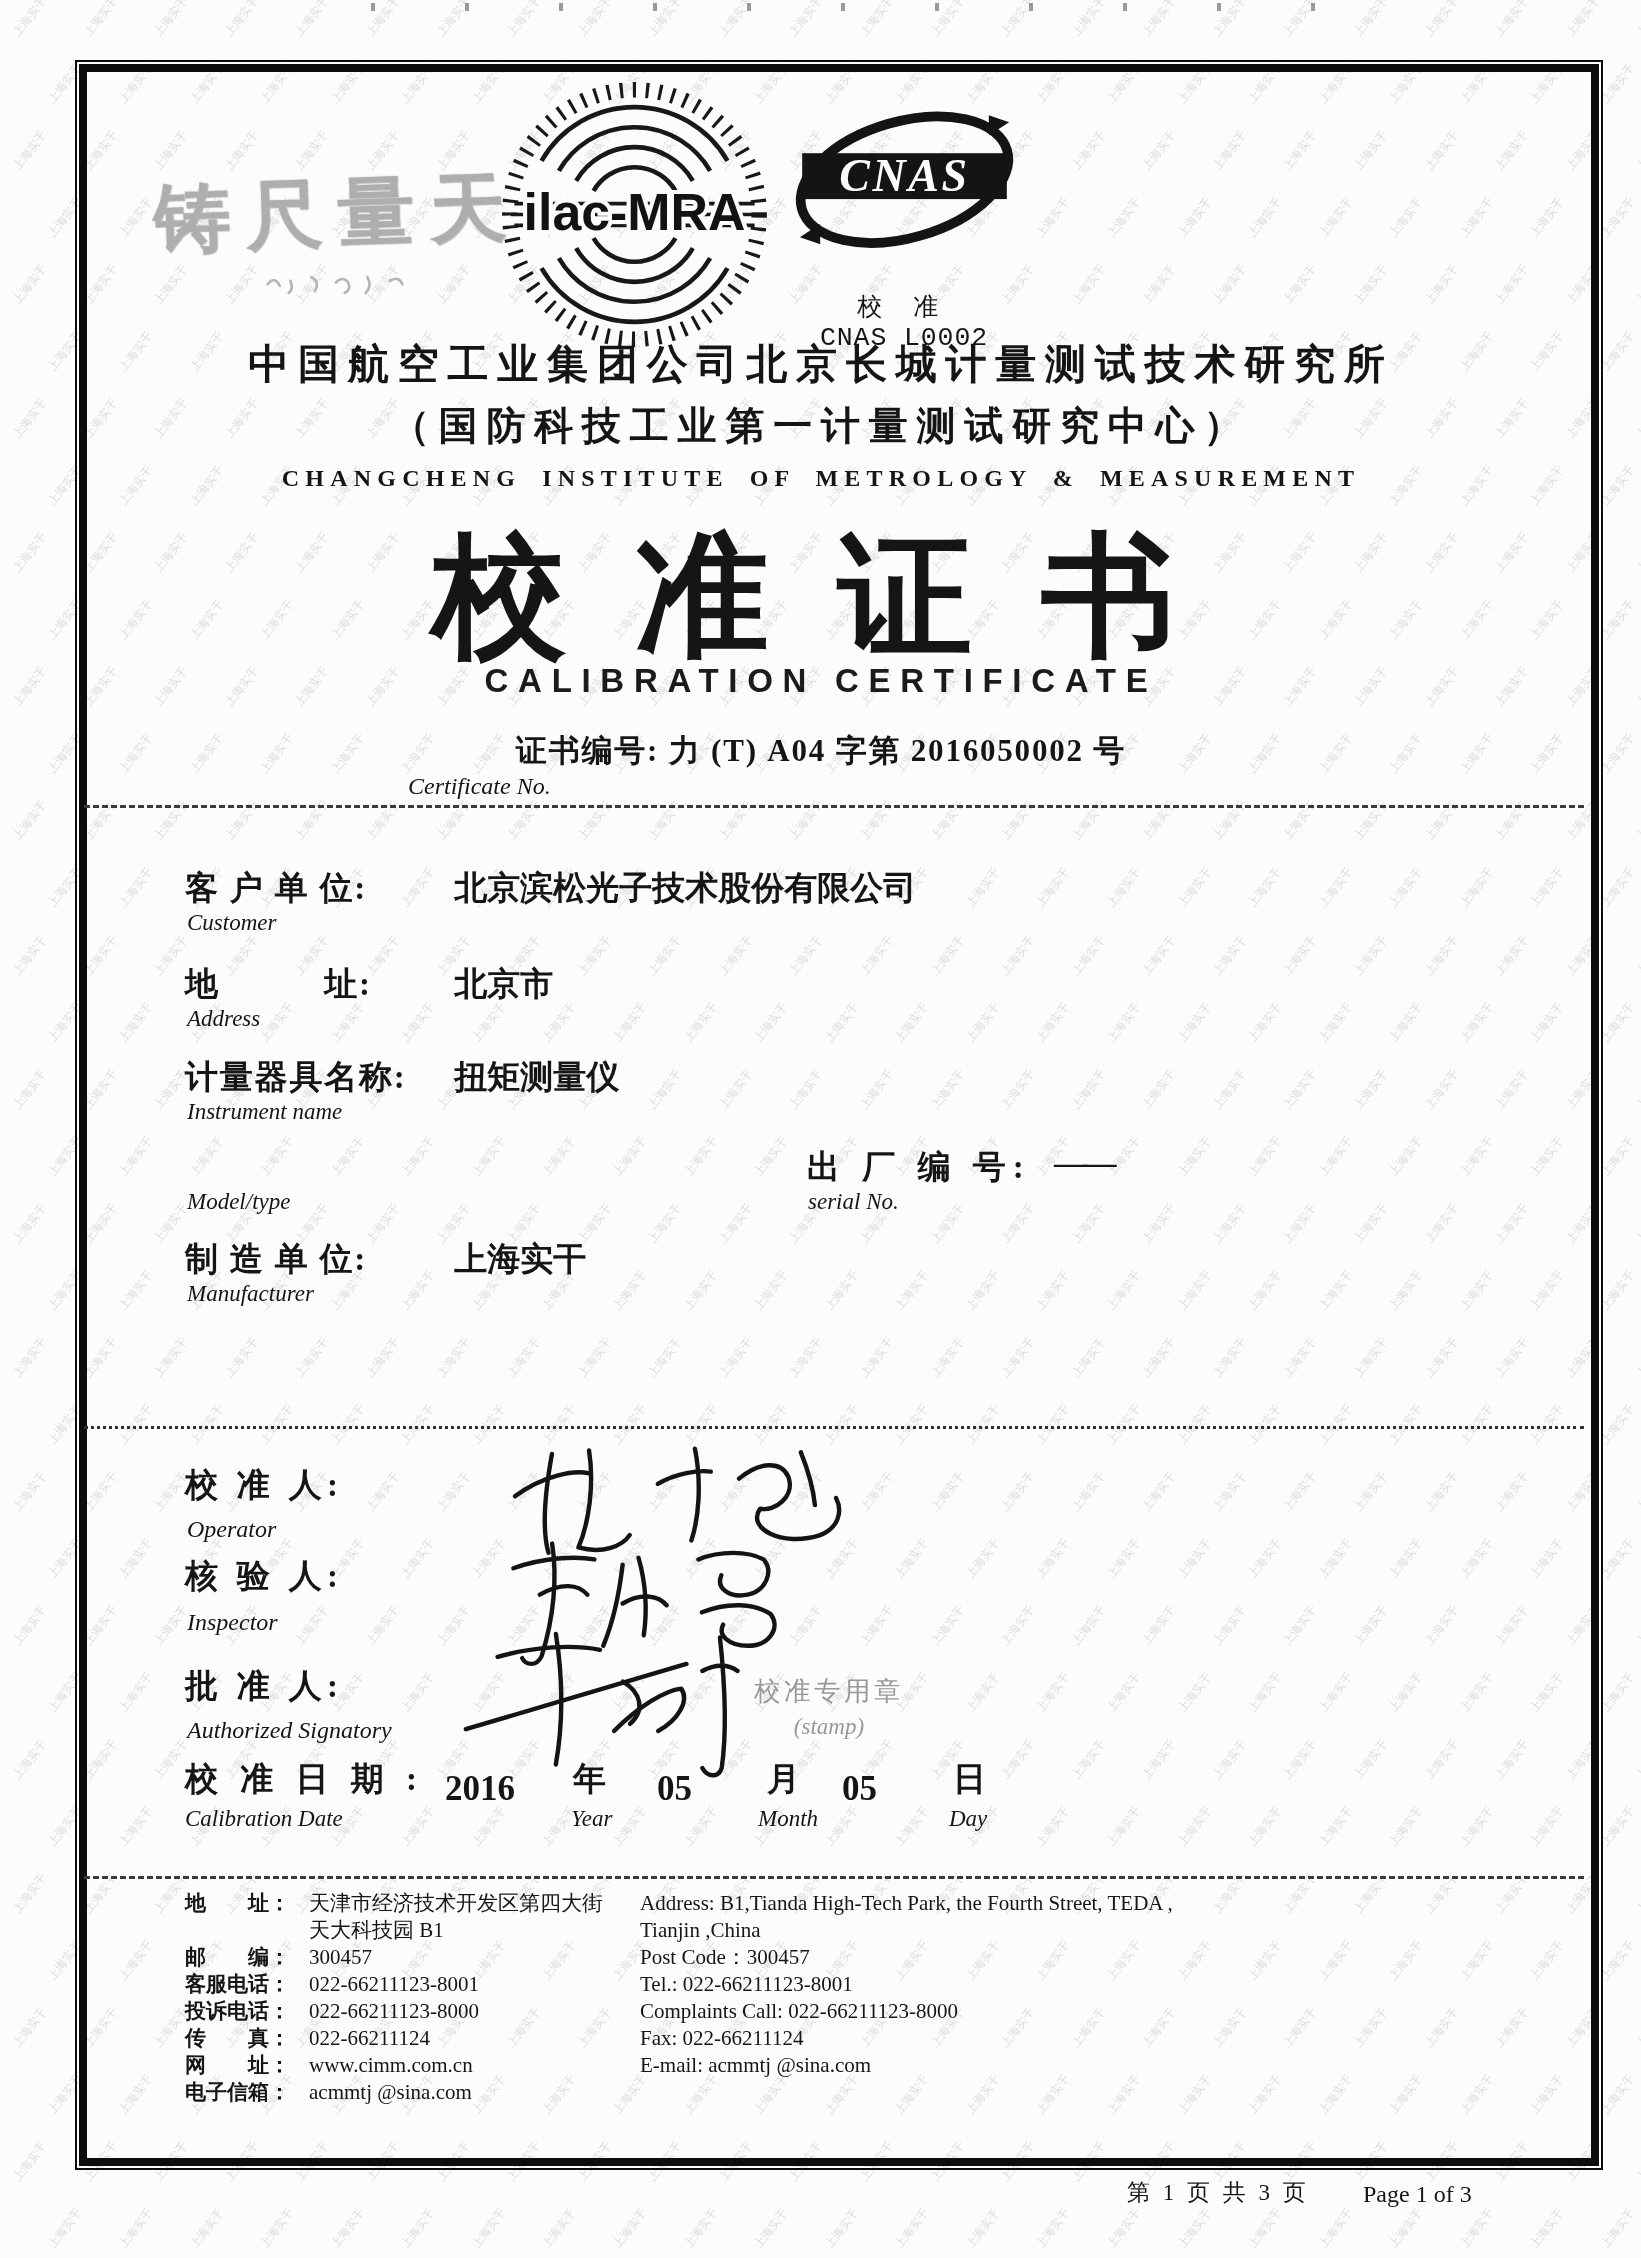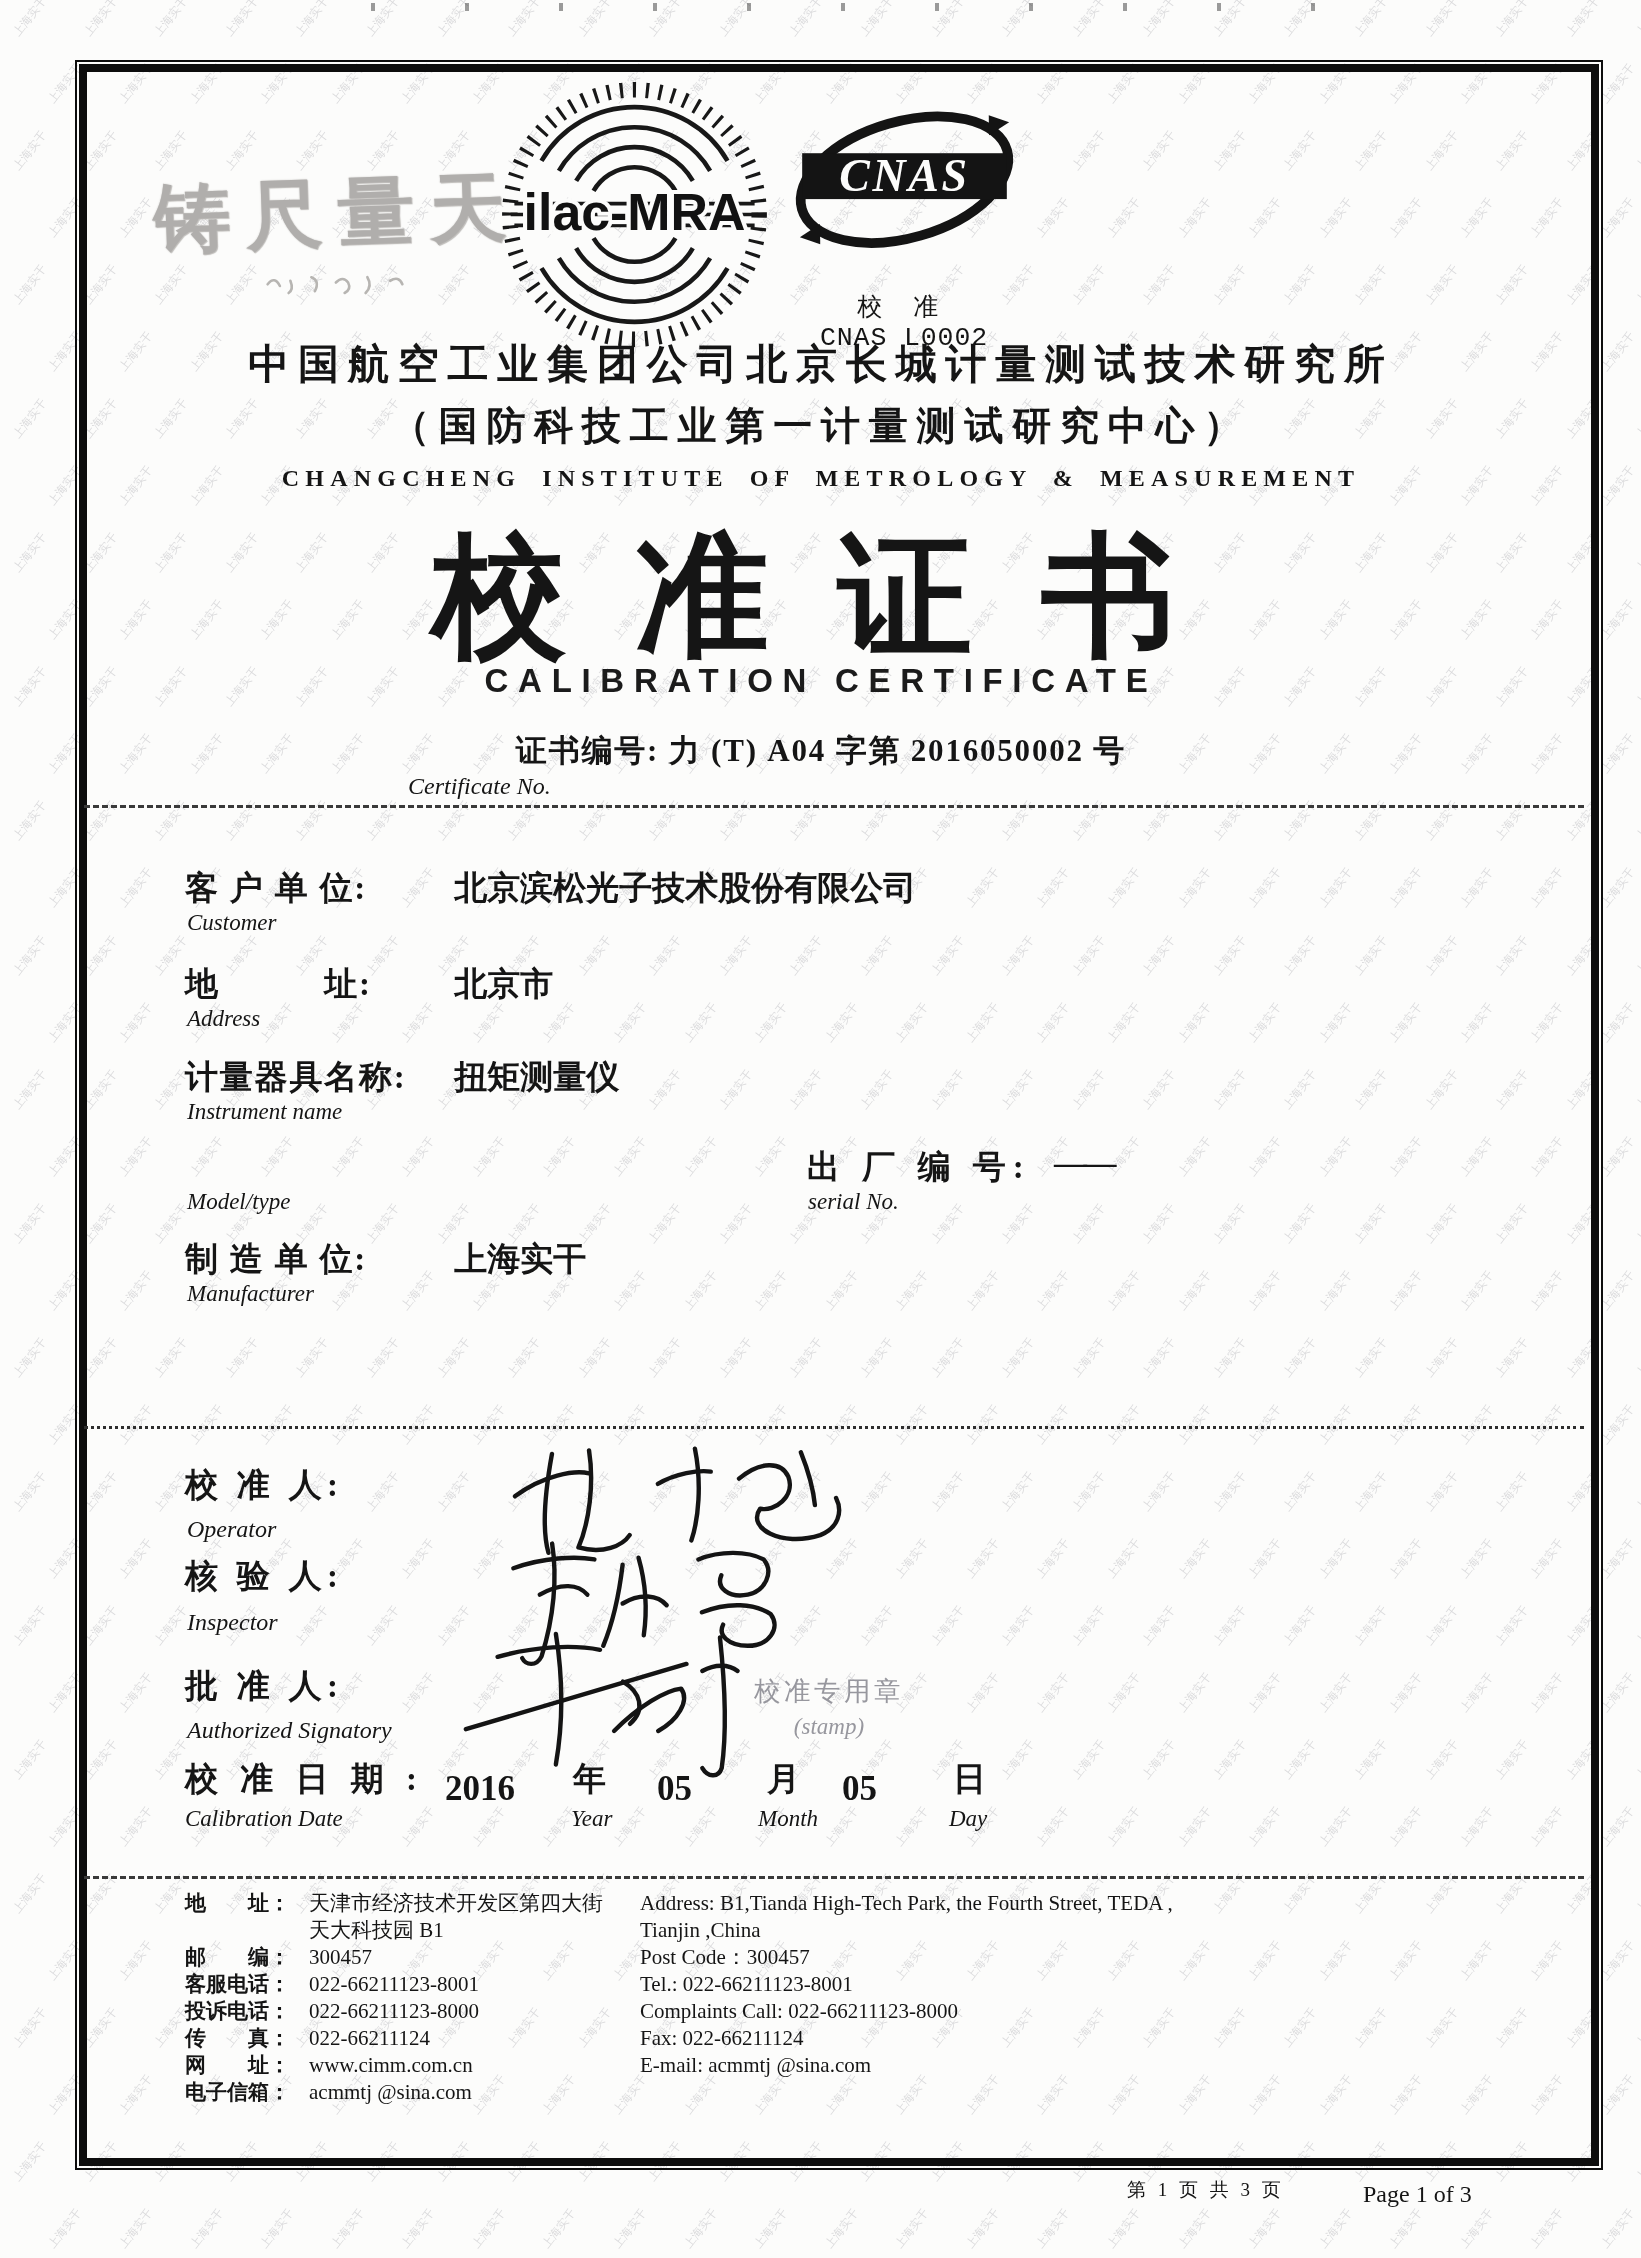--- a/index.html
+++ b/index.html
@@ -55,21 +55,21 @@
   .d-val{position:absolute;top:12.4px;font-size:35px;}
   .d-unit{position:absolute;top:0;font-size:33px;}
   .d-sub{position:absolute;top:49px;font-size:23px;font-style:italic;font-weight:normal;}
   
   .foot-cn{left:185px;top:1890px;font-size:21px;line-height:27px;}
   .foot-cn .row{white-space:nowrap;}
   .foot-cn .flbl{display:inline-block;min-width:124px;font-weight:bold;}
   .foot-en{left:640px;top:1890px;font-size:21px;line-height:27px;}
   .web-big{font-size:28px;font-weight:bold;letter-spacing:0.9px;}
   
-  .pgfoot-cn{left:1127px;top:2177px;font-size:19px;letter-spacing:3.5px;}
+  .pgfoot-cn{left:1127px;top:2177px;font-size:23px;letter-spacing:3.5px;}
   .pgfoot-en{left:1363px;top:2181px;font-size:24px;}
   
   .ilac{left:498px;top:78px;}
   .cnas-block{left:776px;top:95px;width:256px;text-align:center;}
   .cnas-sub1{font-size:25px;letter-spacing:12.4px;margin-top:3.5px;}
   .cnas-sub2{font-size:26.5px;font-family:Liberation Mono, monospace;letter-spacing:0.9px;}
 </style>
 </head>
 <body>
 

